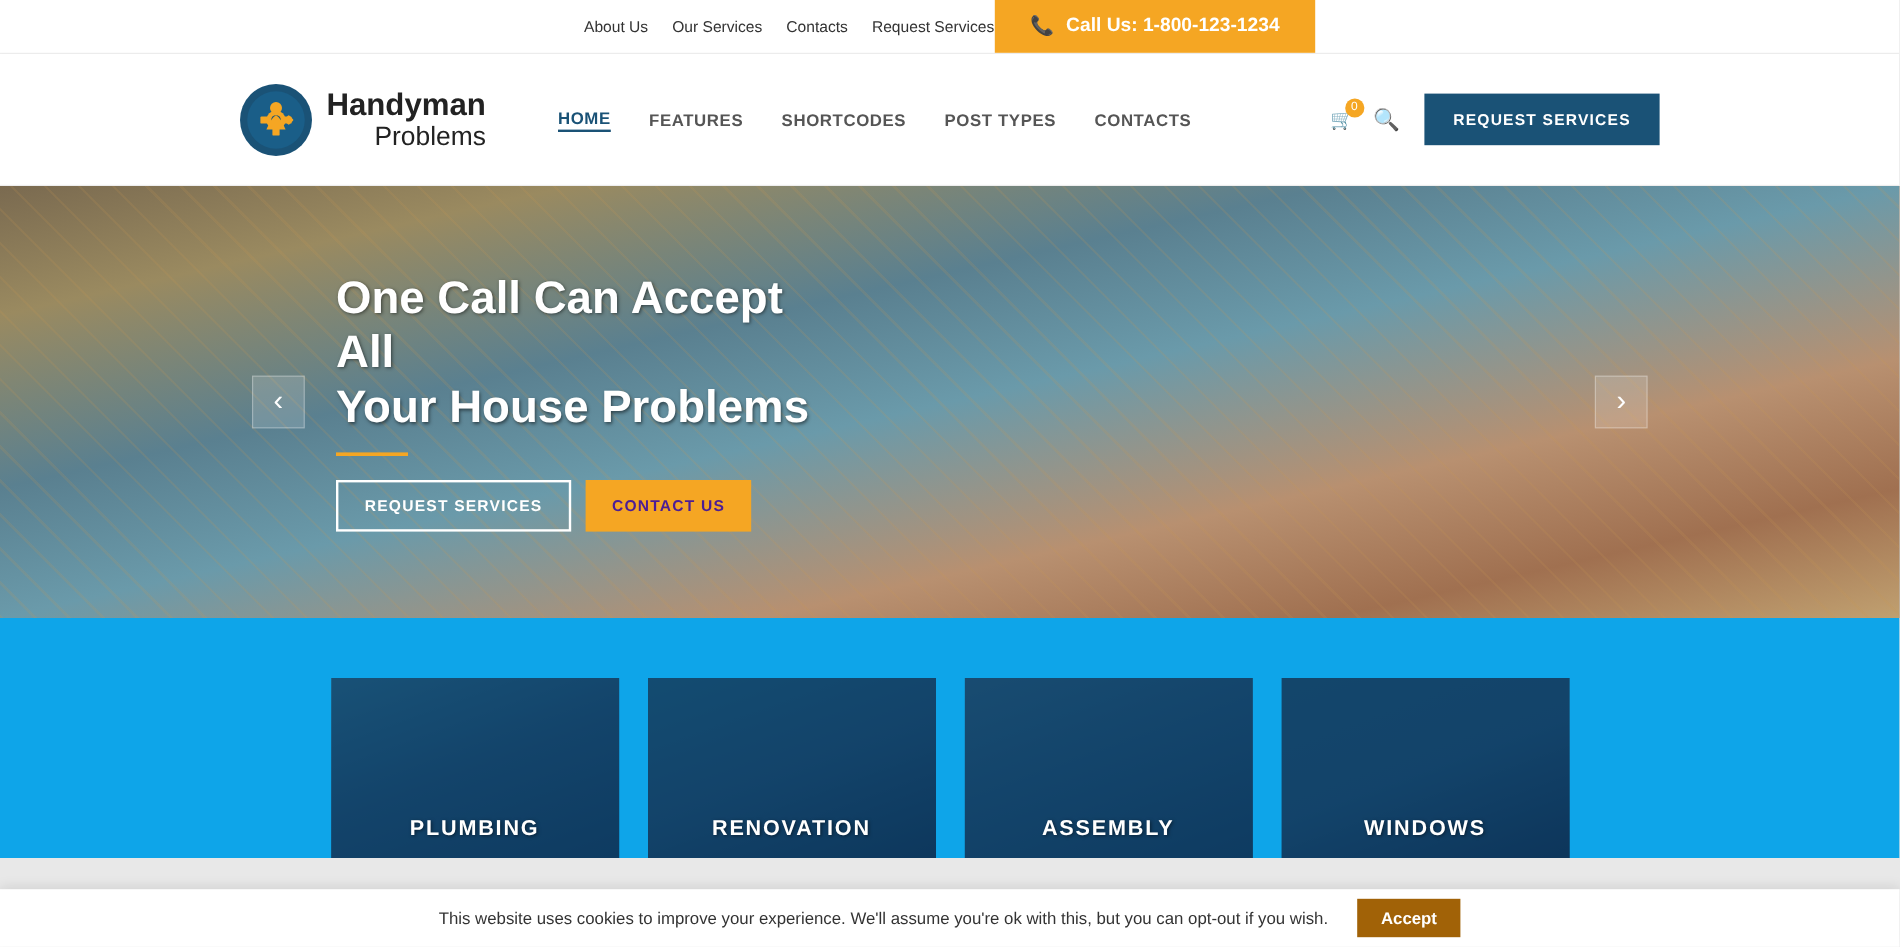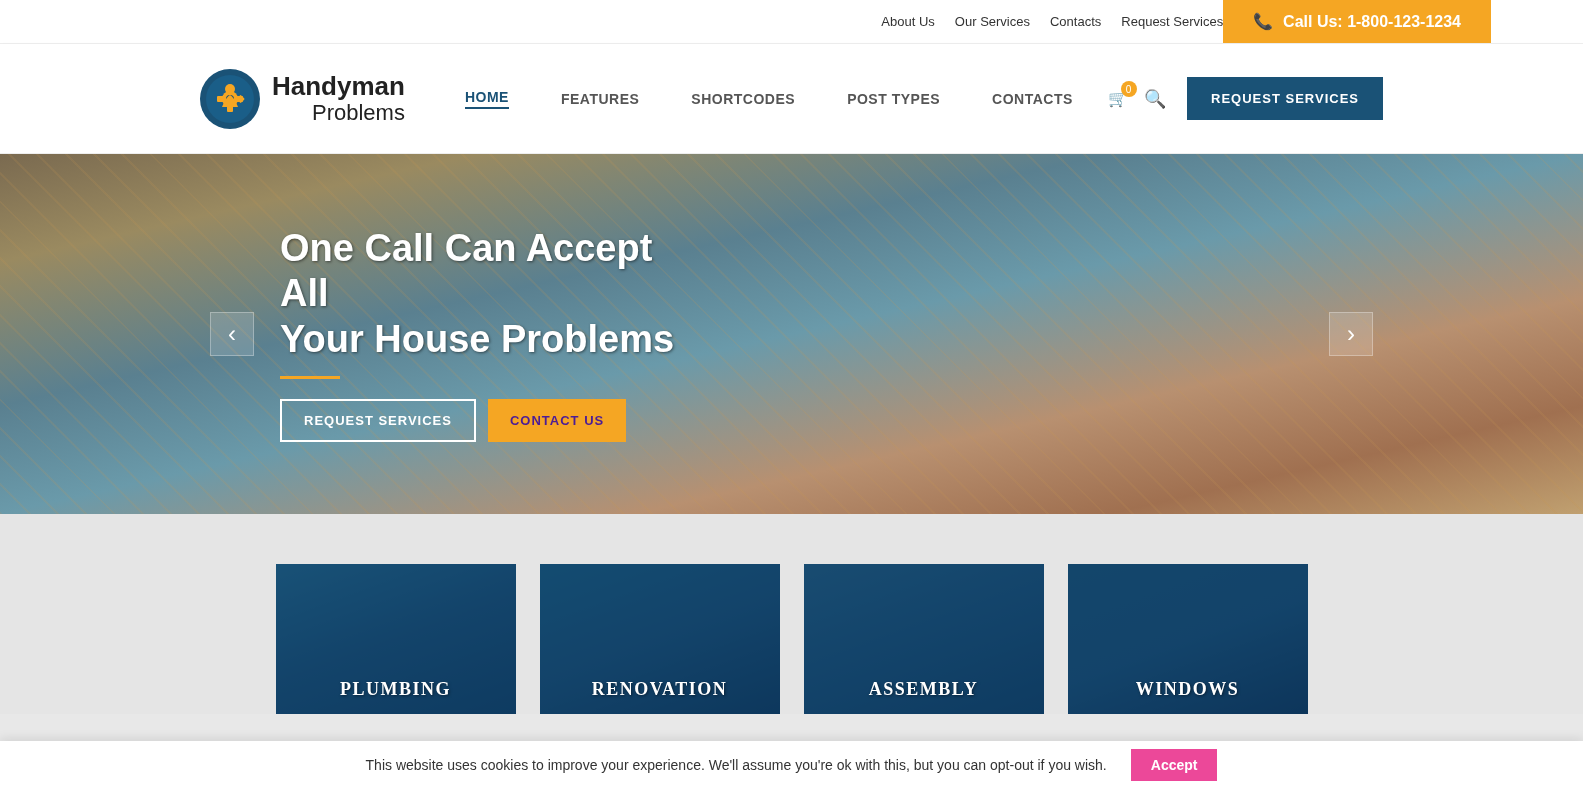--- a/index.html
+++ b/index.html
@@ -1,21 +1,21 @@
 <!DOCTYPE html>
 <html><head>
   <meta charset="utf-8">
   <style>
     * { margin: 0; padding: 0; box-sizing: border-box; }
     body { font-family: Arial, sans-serif; background: #e8e8e8; width: 1583px; overflow-x: hidden; }
 
     
     .top-bar {
       display: flex;
-      justify-content: flex-end;
+      justify-content: center;
       align-items: center;
       background: #fff;
       padding: 0 92px;
       border-bottom: 1px solid #eee;
     }
     .top-links {
       display: flex;
       gap: 20px;
       padding: 8px 0;
     }
@@ -67,21 +67,21 @@
       line-height: 1.1;
     }
     .logo-text .services {
       font-size: 22px;
       color: #222;
       line-height: 1.1;
     }
     .nav-links {
       display: flex;
       align-items: center;
-      gap: 52px;
+      gap: 32px;
       flex: 1;
     }
     .nav-links a {
       font-size: 14px;
       font-weight: 600;
       text-decoration: none;
       color: #555;
       text-transform: uppercase;
       letter-spacing: 0.5px;
     }
@@ -211,28 +211,27 @@
       justify-content: center;
       font-size: 24px;
       cursor: pointer;
       border: 1px solid rgba(255,255,255,0.3);
     }
     .slider-arrow.left { left: 210px; }
     .slider-arrow.right { right: 210px; }
 
     
     .services-section {
-      background: #e5e5e5;
+      background: #0ea5e9;
       padding: 40px 200px 0;
       display: flex;
       gap: 12px;
       justify-content: center;
       align-items: flex-end;
       min-height: 200px;
-      font-family: Liberation Serif, serif;
     }
     .service-card {
       width: 240px;
       height: 150px;
       display: flex;
       align-items: flex-end;
       justify-content: center;
       color: #fff;
       font-size: 18px;
       font-weight: bold;
@@ -276,21 +275,21 @@
       justify-content: center;
       gap: 24px;
       z-index: 1000;
       box-shadow: 0 -2px 10px rgba(0,0,0,0.1);
     }
     .cookie-text {
       font-size: 14px;
       color: #333;
     }
     .cookie-accept {
-      background: #ec4899;
+      background: #a16207;
       color: #fff;
       border: none;
       padding: 8px 20px;
       font-size: 14px;
       cursor: pointer;
       font-weight: 600;
     }
 
     
     .services-wrapper {

